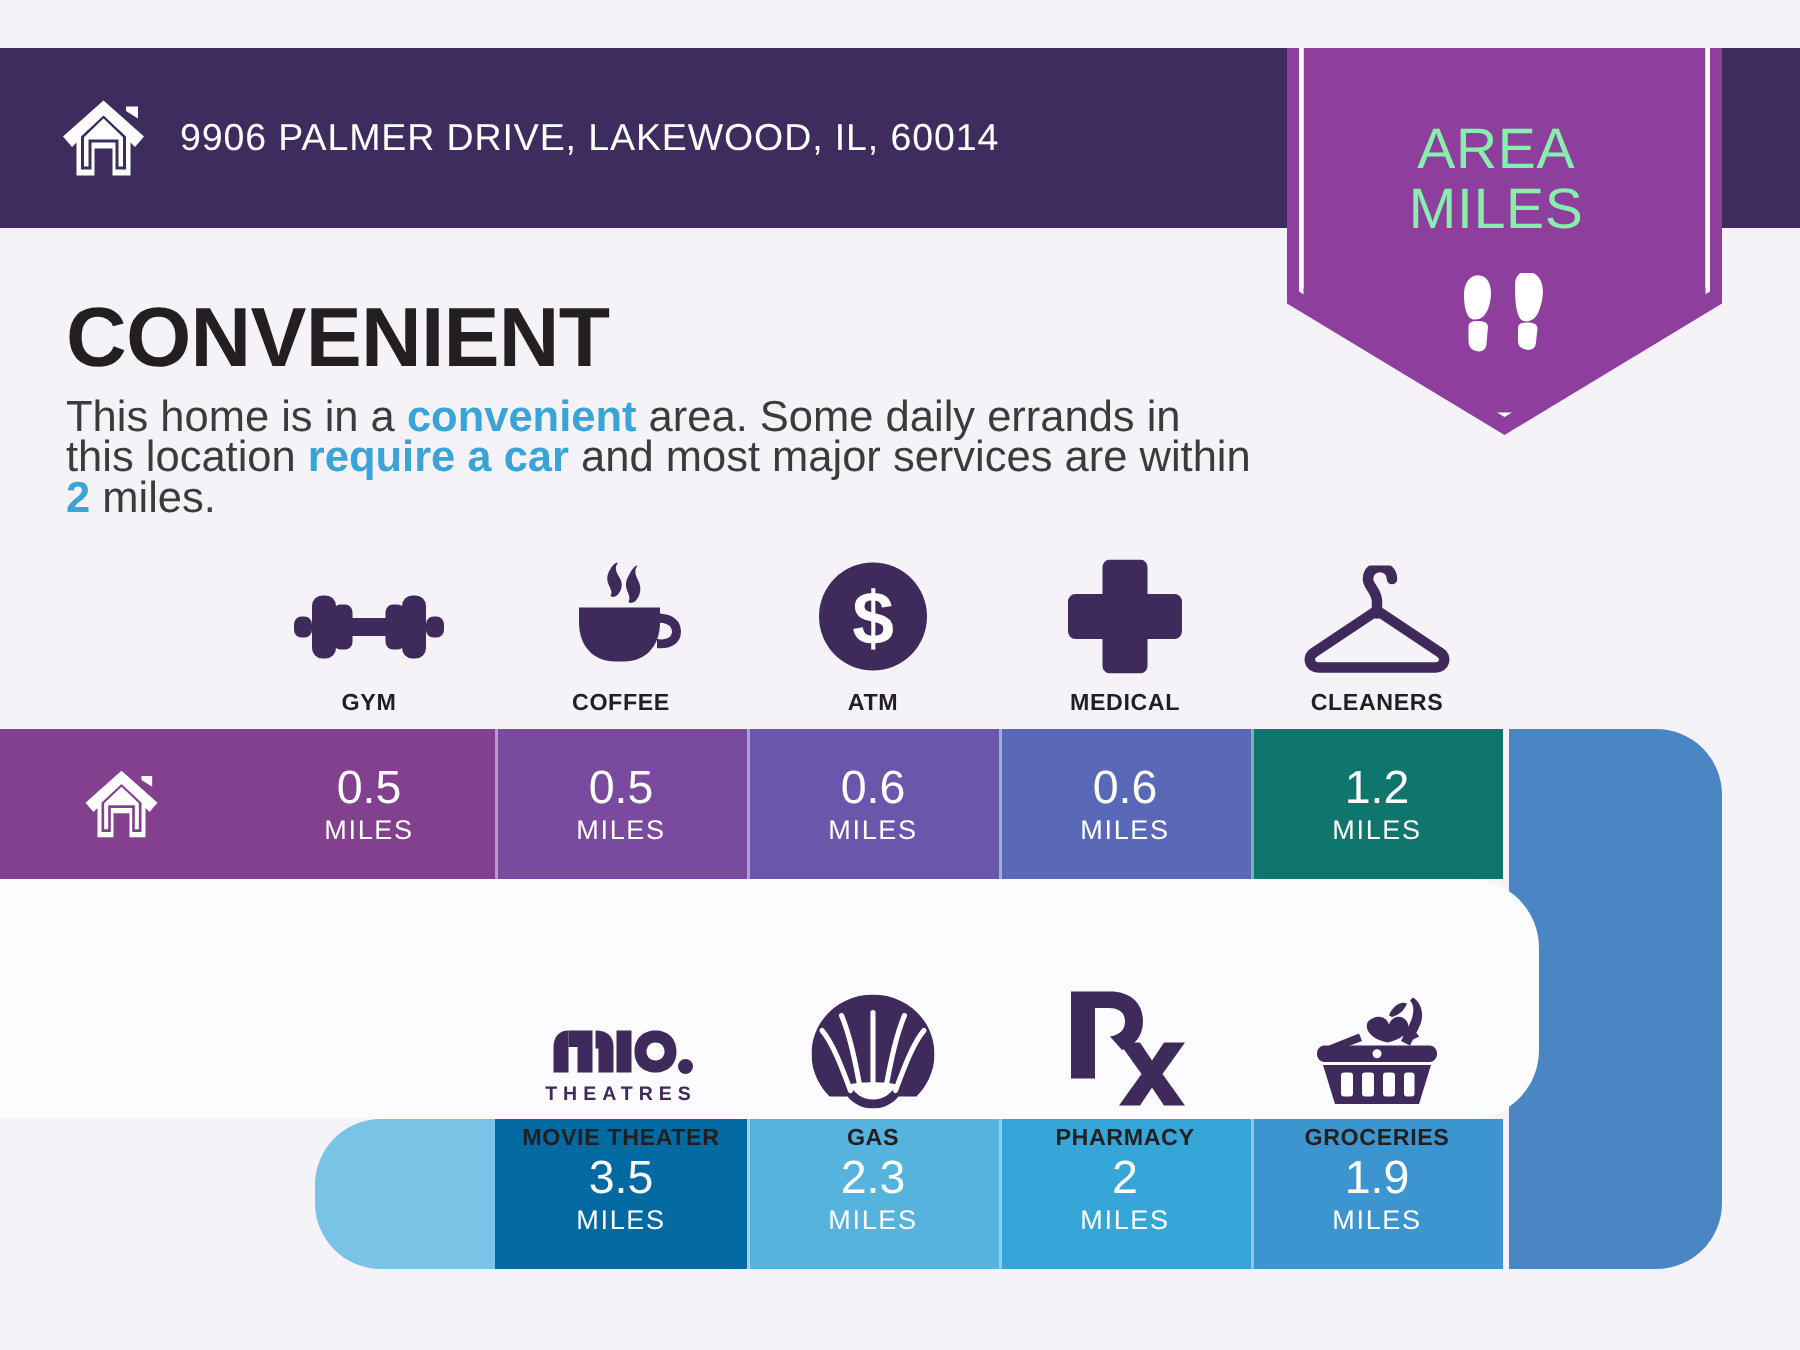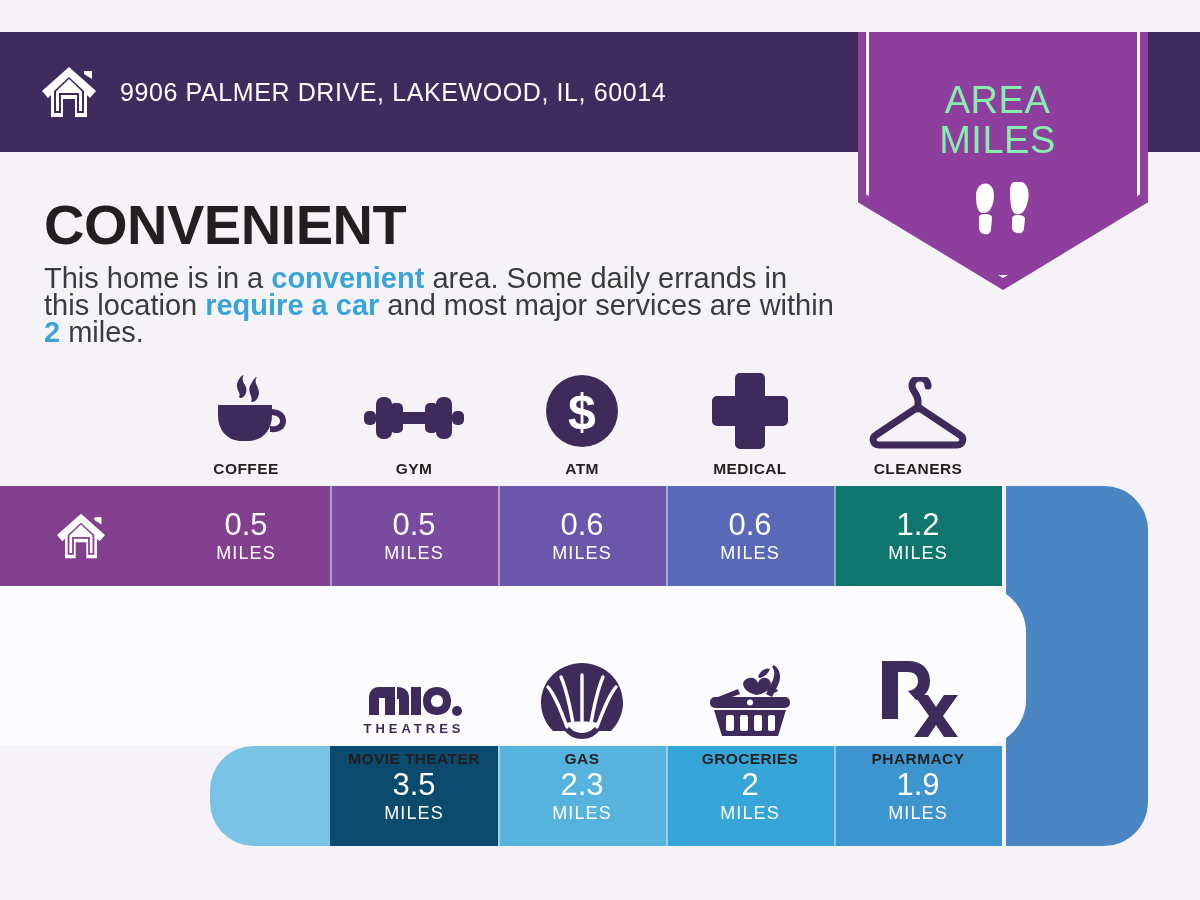--- a/index.html
+++ b/index.html
@@ -146,47 +146,47 @@
 
   <div class="title">CONVENIENT</div>
   <div class="subtitle">
     <span>This home is in a </span><span class="hl">convenient</span><span> area. Some daily errands in this location </span><span class="hl">require a car</span><span> and most major services are within </span><span class="hl">2</span><span> miles.</span>
   </div>
 
   <div class="icon-row" style="top:358px;">
 
     <div class="icon-cell">
       <div class="icon-art">
-        <svg width="80" height="76" viewBox="0 0 80 76">
-          <g fill="#3f2a5c">
-            <path d="M38 2 C33 9 43 12 40 20 C38 25 34 26 33 24 C36 20 28 16 32 8 C34 4 36 2 38 2 Z"></path>
-            <path d="M51 4 C46 11 56 15 52 24 C50 29 46 30 45 28 C48 24 40 19 45 11 C47 7 49 4 51 4 Z"></path>
-            <path d="M12 32 L66 32 L66 42 C66 58 56 68 42 68 L36 68 C22 68 12 58 12 42 Z"></path>
-            <path d="M64 36 C76 36 80 42 80 48 C80 56 73 60 64 59 L64 53 C70 54 74 52 74 48 C74 44 70 42 64 42 Z"></path>
-          </g>
-        </svg>
-      </div>
-      <div class="icon-label">COFFEE</div>
-    </div>
-
-    <div class="icon-cell">
-      <div class="icon-art">
         <svg width="100" height="62" viewBox="0 0 100 62">
           <g fill="#3f2a5c">
             <rect x="0" y="24" width="12" height="14" rx="5"></rect>
             <rect x="12" y="10" width="16" height="42" rx="7"></rect>
             <rect x="26" y="16" width="13" height="30" rx="5"></rect>
             <rect x="35" y="25" width="30" height="12" rx="3"></rect>
             <rect x="61" y="16" width="13" height="30" rx="5"></rect>
             <rect x="72" y="10" width="16" height="42" rx="7"></rect>
             <rect x="88" y="24" width="12" height="14" rx="5"></rect>
           </g>
         </svg>
       </div>
       <div class="icon-label">GYM</div>
+    </div>
+
+    <div class="icon-cell">
+      <div class="icon-art">
+        <svg width="80" height="76" viewBox="0 0 80 76">
+          <g fill="#3f2a5c">
+            <path d="M38 2 C33 9 43 12 40 20 C38 25 34 26 33 24 C36 20 28 16 32 8 C34 4 36 2 38 2 Z"></path>
+            <path d="M51 4 C46 11 56 15 52 24 C50 29 46 30 45 28 C48 24 40 19 45 11 C47 7 49 4 51 4 Z"></path>
+            <path d="M12 32 L66 32 L66 42 C66 58 56 68 42 68 L36 68 C22 68 12 58 12 42 Z"></path>
+            <path d="M64 36 C76 36 80 42 80 48 C80 56 73 60 64 59 L64 53 C70 54 74 52 74 48 C74 44 70 42 64 42 Z"></path>
+          </g>
+        </svg>
+      </div>
+      <div class="icon-label">COFFEE</div>
     </div>
 
     <div class="icon-cell">
       <div class="icon-art">
         <svg width="76" height="76" viewBox="0 0 76 76">
           <circle cx="38" cy="38" r="36" fill="#3f2a5c"></circle>
           <text x="38" y="56" text-anchor="middle" font-family="Liberation Sans, sans-serif" font-size="50" font-weight="bold" fill="#ffffff">$</text>
         </svg>
       </div>
       <div class="icon-label">ATM</div>
@@ -278,20 +278,33 @@
             <path d="M41 66 L41 12"></path>
             <path d="M33 66 C30 48 26 28 20 14"></path>
             <path d="M49 66 C52 48 56 28 62 14"></path>
             <path d="M26 64 C20 48 14 32 7 24"></path>
             <path d="M56 64 C62 48 68 32 75 24"></path>
           </g>
           <path fill="#ffffff" d="M25 60 C32 58 50 58 57 60 C53 66 48 70 41 70 C34 70 29 66 25 60 Z"></path>
         </svg>
       </div>
       <div class="icon-label">GAS</div>
+    </div>
+
+    <div class="icon-cell">
+      <div class="icon-art">
+        <svg width="80" height="80" viewBox="0 0 80 80">
+          <g fill="#3f2a5c">
+            <path d="M4 2 L30 2 C44 2 52 10 52 22 C52 31 47 38 38 41 L30 32 C37 31 40 27 40 22
+                     C40 16 36 13 29 13 L20 13 L20 60 L4 60 Z"></path>
+            <path d="M36 36 L50 36 L58 48 L66 36 L80 36 L65 57 L80 78 L66 78 L58 66 L50 78 L36 78 L51 57 Z"></path>
+          </g>
+        </svg>
+      </div>
+      <div class="icon-label">PHARMACY</div>
     </div>
 
     <div class="icon-cell">
       <div class="icon-art">
         <svg width="92" height="76" viewBox="0 0 92 76">
           <g fill="#3f2a5c">
             <path d="M40 18 C45 13 52 14 54 20 C56 14 63 13 66 18 C69 23 64 30 53 32 C42 30 37 23 40 18 Z"></path>
             <path d="M54 14 C56 8 62 4 66 6 C64 11 60 14 56 15 Z"></path>
             <path d="M70 2 C76 6 78 14 74 22 L68 34 L62 31 L68 19 C71 13 71 7 68 4 Z"></path>
             <path d="M60 24 C66 22 72 24 74 28 L68 31 C66 28 63 27 60 28 Z"></path>
@@ -303,38 +316,25 @@
               <rect x="22" y="52" width="8" height="16" rx="2"></rect>
               <rect x="36" y="52" width="8" height="16" rx="2"></rect>
               <rect x="50" y="52" width="8" height="16" rx="2"></rect>
               <rect x="64" y="52" width="7" height="16" rx="2"></rect>
             </g>
           </g>
         </svg>
       </div>
       <div class="icon-label">GROCERIES</div>
     </div>
-
-    <div class="icon-cell">
-      <div class="icon-art">
-        <svg width="80" height="80" viewBox="0 0 80 80">
-          <g fill="#3f2a5c">
-            <path d="M4 2 L30 2 C44 2 52 10 52 22 C52 31 47 38 38 41 L30 32 C37 31 40 27 40 22
-                     C40 16 36 13 29 13 L20 13 L20 60 L4 60 Z"></path>
-            <path d="M36 36 L50 36 L58 48 L66 36 L80 36 L65 57 L80 78 L66 78 L58 66 L50 78 L36 78 L51 57 Z"></path>
-          </g>
-        </svg>
-      </div>
-      <div class="icon-label">PHARMACY</div>
-    </div>
   </div>
 
   <div class="bar bar-bottom">
     <div class="bar-head" style="background:#79c4e6"></div>
-    <div class="bar-cell" style="background:#0c4a6e">
+    <div class="bar-cell" style="background:#0369a1">
       <span class="bar-value">3.5</span>
       <span class="bar-units">MILES</span>
     </div>
     <div class="bar-cell" style="background:#55b3de">
       <span class="bar-value">2.3</span>
       <span class="bar-units">MILES</span>
     </div>
     <div class="bar-cell" style="background:#36a6d8">
       <span class="bar-value">2</span>
       <span class="bar-units">MILES</span>

